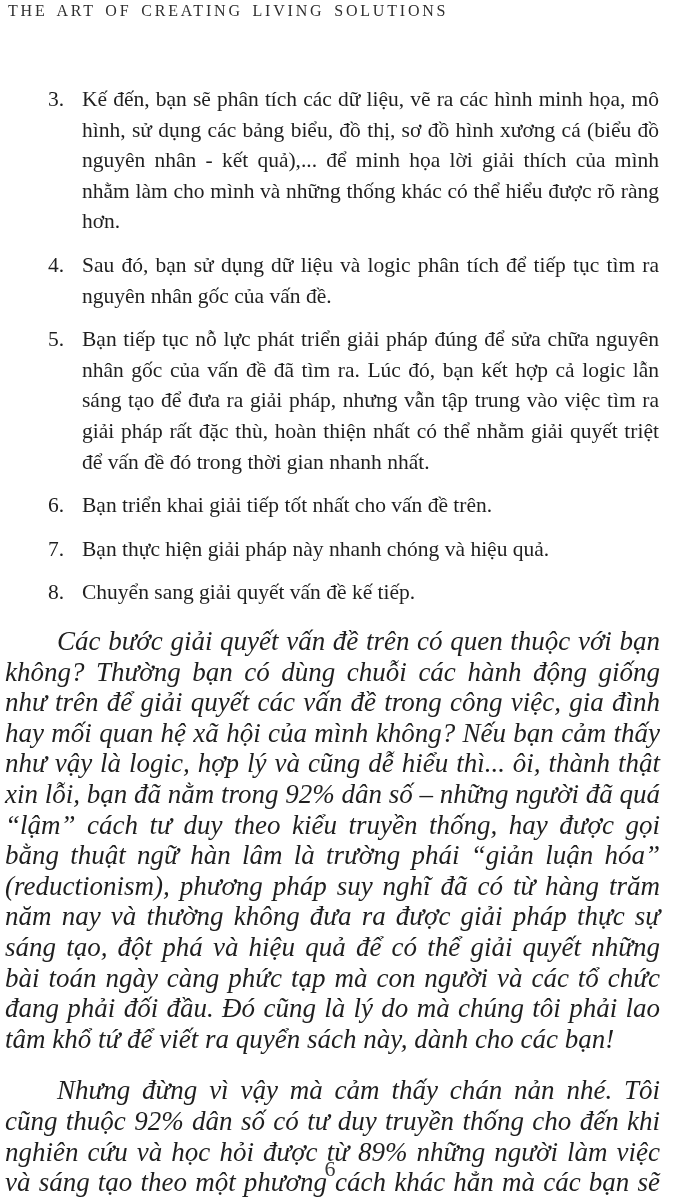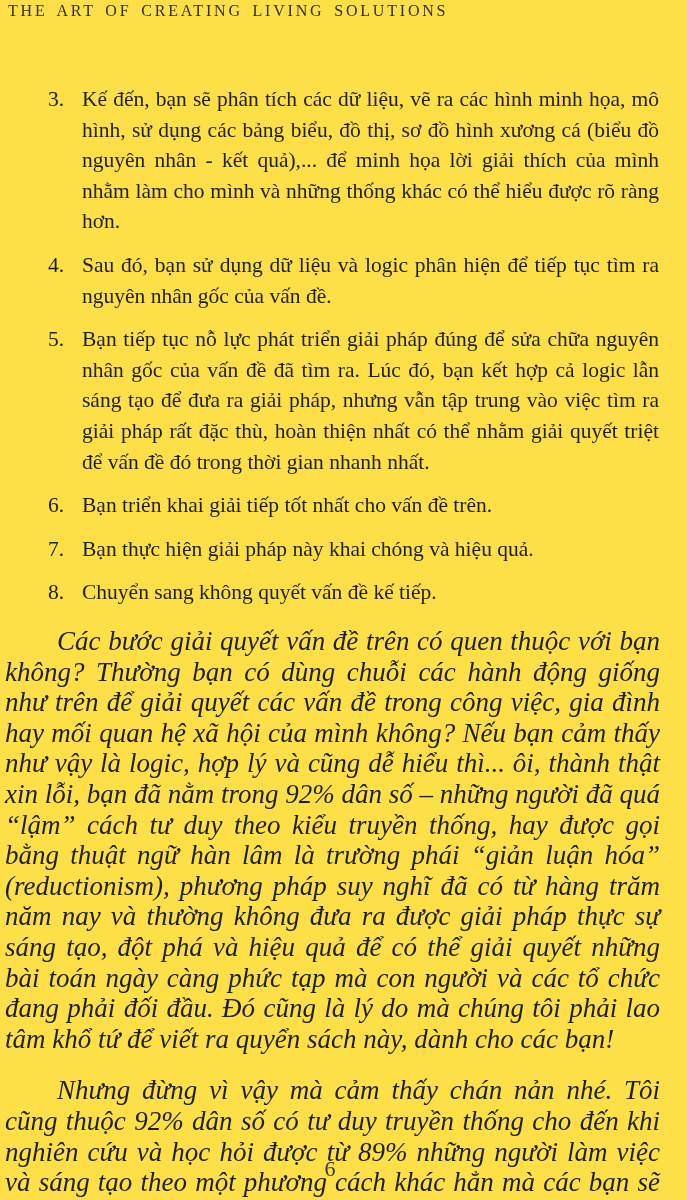--- a/index.html
+++ b/index.html
@@ -5,21 +5,21 @@
   html, body {
     margin: 0;
     padding: 0;
     background: #e8e8e8;
   }
   .page {
     position: relative;
     width: 687px;
     height: 1200px;
     margin: 0 auto;
-    background: #fde047;
+    background: #ffffff;
     color: #1f1f1f;
     font-family: "Liberation Serif", "DejaVu Serif", serif;
     overflow: hidden;
   }
   .running-head {
     position: absolute;
     top: 2px;
     left: 8px;
     font-size: 16px;
     letter-spacing: 2.8px;
@@ -80,41 +80,41 @@
 
   <div class="steps">
 
     <div class="step">
       <span class="step-num">3.</span>
       <span class="step-text">Kế đến, bạn sẽ phân tích các dữ liệu, vẽ ra các hình minh họa, mô hình, sử dụng các bảng biểu, đồ thị, sơ đồ hình xương cá (biểu đồ nguyên nhân - kết quả),... để minh họa lời giải thích của mình nhằm làm cho mình và những thống khác có thể hiểu được rõ ràng hơn.</span>
     </div>
 
     <div class="step">
       <span class="step-num">4.</span>
-      <span class="step-text">Sau đó, bạn sử dụng dữ liệu và logic phân hiện để tiếp tục tìm ra nguyên nhân gốc của vấn đề.</span>
+      <span class="step-text">Sau đó, bạn sử dụng dữ liệu và logic phân tích để tiếp tục tìm ra nguyên nhân gốc của vấn đề.</span>
     </div>
 
     <div class="step">
       <span class="step-num">5.</span>
       <span class="step-text">Bạn tiếp tục nỗ lực phát triển giải pháp đúng để sửa chữa nguyên nhân gốc của vấn đề đã tìm ra. Lúc đó, bạn kết hợp cả logic lẫn sáng tạo để đưa ra giải pháp, nhưng vẫn tập trung vào việc tìm ra giải pháp rất đặc thù, hoàn thiện nhất có thể nhằm giải quyết triệt để vấn đề đó trong thời gian nhanh nhất.</span>
     </div>
 
     <div class="step">
       <span class="step-num">6.</span>
       <span class="step-text">Bạn triển khai giải tiếp tốt nhất cho vấn đề trên.</span>
     </div>
 
     <div class="step">
       <span class="step-num">7.</span>
-      <span class="step-text">Bạn thực hiện giải pháp này khai chóng và hiệu quả.</span>
+      <span class="step-text">Bạn thực hiện giải pháp này nhanh chóng và hiệu quả.</span>
     </div>
 
     <div class="step">
       <span class="step-num">8.</span>
-      <span class="step-text">Chuyển sang không quyết vấn đề kế tiếp.</span>
+      <span class="step-text">Chuyển sang giải quyết vấn đề kế tiếp.</span>
     </div>
 
   </div>
 
   <div class="body-text">
     <p>Các bước giải quyết vấn đề trên có quen thuộc với bạn không? Thường bạn có dùng chuỗi các hành động giống như trên để giải quyết các vấn đề trong công việc, gia đình hay mối quan hệ xã hội của mình không? Nếu bạn cảm thấy như vậy là logic, hợp lý và cũng dễ hiểu thì... ôi, thành thật xin lỗi, bạn đã nằm trong 92% dân số – những người đã quá “lậm” cách tư duy theo kiểu truyền thống, hay được gọi bằng thuật ngữ hàn lâm là trường phái “giản luận hóa” (reductionism), phương pháp suy nghĩ đã có từ hàng trăm năm nay và thường không đưa ra được giải pháp thực sự sáng tạo, đột phá và hiệu quả để có thể giải quyết những bài toán ngày càng phức tạp mà con người và các tổ chức đang phải đối đầu. Đó cũng là lý do mà chúng tôi phải lao tâm khổ tứ để viết ra quyển sách này, dành cho các bạn!</p>
     <p>Nhưng đừng vì vậy mà cảm thấy chán nản nhé. Tôi cũng thuộc 92% dân số có tư duy truyền thống cho đến khi nghiên cứu và học hỏi được từ 89% những người làm việc và sáng tạo theo một phương cách khác hẳn mà các bạn sẽ được học ngay sau đây.</p>
   </div>
 
   <div class="folio">6</div>

